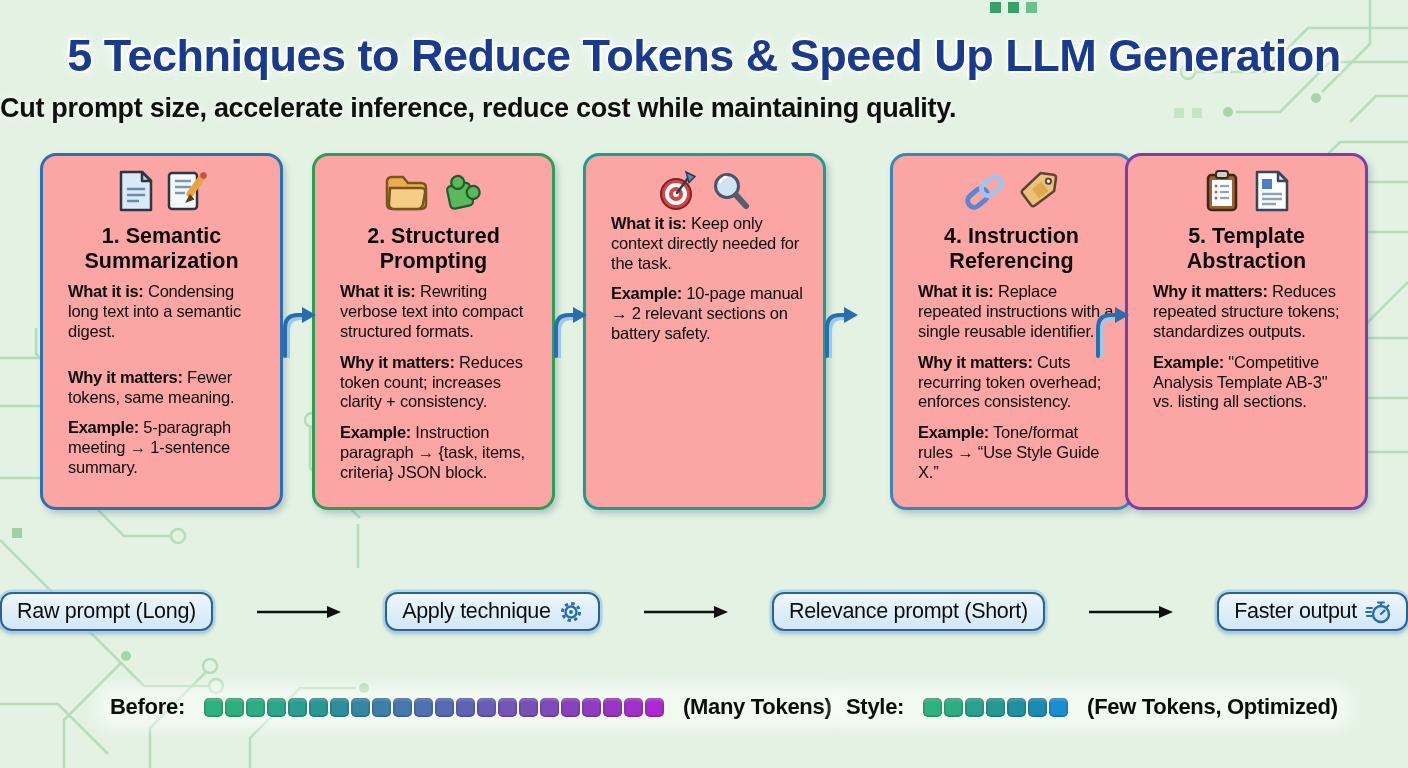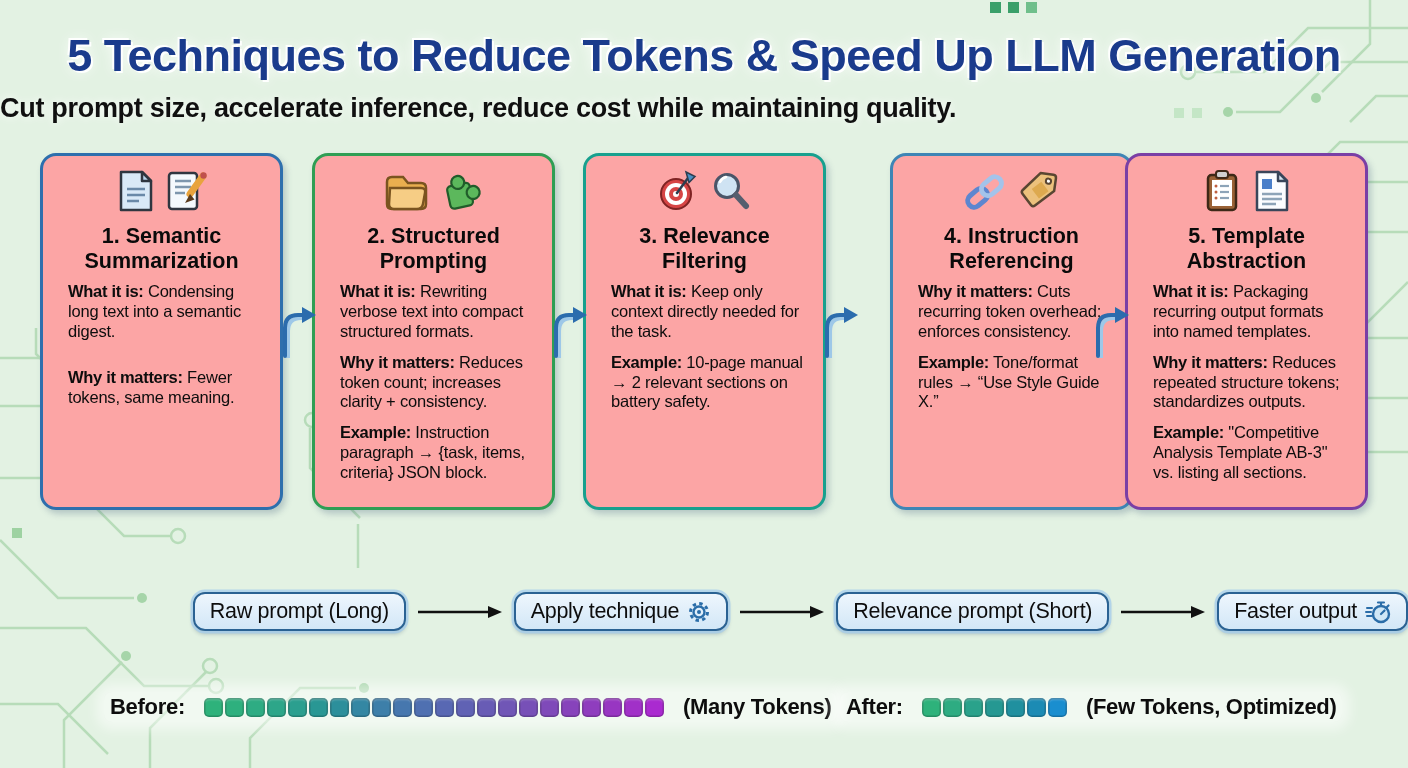--- a/index.html
+++ b/index.html
@@ -30,21 +30,21 @@
   .card-title{
     font-size:21.5px;font-weight:bold;text-align:center;line-height:1.15;
     margin:10px 0 9px 0;color:#0a0a0a;
   }
   .card p{font-size:16.5px;line-height:1.2;margin:0 0 11px 12px;letter-spacing:-0.2px;}
   .card p.spaced{margin-top:26px;}
   .card b{letter-spacing:-0.3px;}
   .card-arrow{position:absolute;top:296px;width:42px;height:62px;}
   .flow-row{
     position:absolute;top:592px;left:0;width:100%;
-    display:flex;justify-content:flex-end;align-items:center;gap:10px;
+    display:flex;justify-content:space-between;align-items:center;gap:10px;
   }
   .flow-box{
     display:flex;align-items:center;gap:8px;
     background:linear-gradient(180deg,#eef6fd 0%,#d2e7f7 100%);
     border:2.5px solid #2a6293;border-radius:12px;
     padding:5px 15px;font-size:21.5px;color:#0d0d0d;letter-spacing:-0.3px;
     box-shadow:0 0 0 2.5px rgba(165,205,238,.75),0 3px 4px rgba(40,70,100,.3);
   }
   .legend-group{
     position:absolute;display:flex;align-items:center;gap:19px;top:692px;
@@ -134,20 +134,21 @@
       <rect x="4" y="4" width="28" height="36" rx="3" fill="#f4f9fd" stroke="#2f3640" stroke-width="2.5"></rect>
       <path d="M10 12 h16 M10 18 h16 M10 24 h10" stroke="#7d96ad" stroke-width="2.5"></path>
       <path d="M38 7 L25 25" stroke="#e8a33d" stroke-width="7" stroke-linecap="round"></path>
       <path d="M25 25 l-5 9 9.5-3.5 z" fill="#5a3b1e"></path>
       <circle cx="38.5" cy="6.5" r="3.2" fill="#c0504d"></circle>
     </svg>
   </div>
   <h2 class="card-title">1. Semantic Summarization</h2>
   <p><b>What it is:</b> <span>Condensing long text into a semantic digest.</span></p>
   <p class="spaced"><b>Why it matters:</b> <span>Fewer tokens, same meaning.</span></p>
+  <p><b>Example:</b> <span>5-paragraph meeting → 1-sentence summary.</span></p>
 </div>
 
 <div class="card" style="left: 312px; border-color: rgb(47, 158, 84);">
   <div class="card-icons">
     <svg width="46" height="42" viewBox="0 0 46 42">
       <path d="M4 12 q0-5 5-5 h11 l5 6 h13 q5 0 5 5 v16 q0 5-5 5 h-29 q-5 0-5-5 z" fill="#e9ae4f" stroke="#7a5420" stroke-width="2.5"></path>
       <path d="M7 18 h31 q5 0 4 5 l-2 11 q-1 5-6 5 h-23 q-5 0-5-5 z" fill="#f6cd85" stroke="#7a5420" stroke-width="2.5"></path>
     </svg>
     <svg width="46" height="44" viewBox="0 0 46 44">
       <g fill="#5cb85c" stroke="#215c2a" stroke-width="2.2" transform="rotate(-12 23 24)">
@@ -172,21 +173,20 @@
       <circle cx="20" cy="25" r="3" fill="#ffffff"></circle>
       <path d="M32 9 L21 24" stroke="#2c3e50" stroke-width="2.5" stroke-linecap="round"></path>
       <path d="M30 3 l9 4.5 -6 6 z" fill="#4a90c4" stroke="#2c3e50" stroke-width="1.5"></path>
     </svg>
     <svg width="44" height="44" viewBox="0 0 44 44">
       <circle cx="18" cy="17" r="11.5" fill="#cfe3f3" stroke="#4a5568" stroke-width="3"></circle>
       <path d="M11 13 a9 9 0 0 1 6 -5" stroke="#ffffff" stroke-width="2.5" fill="none" stroke-linecap="round"></path>
       <line x1="27" y1="26" x2="37" y2="37" stroke="#565e6e" stroke-width="6" stroke-linecap="round"></line>
     </svg>
   </div>
-  <h2 class="card-title">3. Relevance Filtering</h2>
   <p><b>What it is:</b> <span>Keep only context directly needed for the task.</span></p>
   <p><b>Example:</b> <span>10-page manual → 2 relevant sections on battery safety.</span></p>
 </div>
 
 <div class="card" style="left: 890px; border-color: rgb(62, 133, 181);">
   <div class="card-icons">
     <svg width="46" height="42" viewBox="0 0 46 42">
       <g transform="rotate(-40 23 21)" fill="none">
         <rect x="2" y="15" width="22" height="13" rx="6.5" stroke="#5d86cf" stroke-width="5"></rect>
         <rect x="20" y="15" width="22" height="13" rx="6.5" stroke="#a4c3ea" stroke-width="5"></rect>
@@ -194,20 +194,21 @@
     </svg>
     <svg width="44" height="44" viewBox="0 0 44 44">
       <g transform="rotate(8 22 22)">
         <path d="M21 4 h13 q3 0 3 3 v13 L20 37 q-2 2 -4 0 L6 27 q-2-2 0-4 z" fill="#ecc17c" stroke="#5a4632" stroke-width="2.5" stroke-linejoin="round"></path>
         <rect x="17" y="15" width="12" height="12" transform="rotate(45 23 21)" fill="#dda94f" stroke="none"></rect>
         <circle cx="30" cy="11" r="2.6" fill="#fff" stroke="#5a4632" stroke-width="2"></circle>
       </g>
     </svg>
   </div>
   <h2 class="card-title">4. Instruction Referencing</h2>
+  <p><b>What it is:</b> <span>Replace repeated instructions with a single reusable identifier.</span></p>
   <p><b>Why it matters:</b> <span>Cuts recurring token overhead; enforces consistency.</span></p>
   <p><b>Example:</b> <span>Tone/format rules → “Use Style Guide X.”</span></p>
 </div>
 
 <div class="card" style="left: 1125px; border-color: rgb(122, 63, 165);">
   <div class="card-icons">
     <svg width="42" height="44" viewBox="0 0 42 44">
       <rect x="7" y="6" width="28" height="35" rx="3.5" fill="#9a6236" stroke="#3d2817" stroke-width="2.5"></rect>
       <rect x="11" y="11" width="20" height="26" fill="#ffffff"></rect>
       <rect x="15" y="2" width="12" height="7" rx="2.5" fill="#cfcfcf" stroke="#3d2817" stroke-width="2"></rect>
@@ -219,21 +220,20 @@
         <path d="M19 29 h9" stroke="#8da4b8" stroke-width="2.2"></path>
     </svg>
     <svg width="40" height="44" viewBox="0 0 40 44">
       <path d="M5 3 h21 l9 9 v29 h-30 z" fill="#fbfdff" stroke="#39465a" stroke-width="2.5" stroke-linejoin="round"></path>
       <path d="M26 3 v9 h9 z" fill="#d5e2ef" stroke="#39465a" stroke-width="2.5" stroke-linejoin="round"></path>
       <rect x="10" y="10" width="10" height="10" fill="#4a7fc9"></rect>
       <path d="M10 25 h20 M10 30 h20 M10 35 h14" stroke="#8da4b8" stroke-width="2.4"></path>
     </svg>
   </div>
   <h2 class="card-title">5. Template Abstraction</h2>
-  <p><b>What it is:</b> <span>Packaging recurring output formats into named templates.</span></p>
   <p><b>Why it matters:</b> <span>Reduces repeated structure tokens; standardizes outputs.</span></p>
   <p><b>Example:</b> <span>"Competitive Analysis Template AB-3" vs. listing all sections.</span></p>
 </div>
 
 <svg class="card-arrow" style="left:278px" viewBox="0 0 42 62">
   <path d="M7 60 V32 Q7 19 20 19 H24" stroke="#9ec8e8" stroke-width="4" fill="none" transform="translate(3,3)"></path>
   <path d="M7 60 V32 Q7 19 20 19 H24" stroke="#2b6cad" stroke-width="4" fill="none" stroke-linecap="round"></path>
   <path d="M24 11 L38 19 L24 27 Z" fill="#2b6cad"></path>
 </svg>
 <svg class="card-arrow" style="left:549px" viewBox="0 0 42 62">
@@ -312,21 +312,21 @@
       <span class="tok" style="background: rgb(127, 74, 185);"></span>
       <span class="tok" style="background: rgb(135, 67, 187);"></span>
       <span class="tok" style="background: rgb(143, 61, 190);"></span>
       <span class="tok" style="background: rgb(152, 54, 194);"></span>
       <span class="tok" style="background: rgb(161, 48, 200);"></span>
       <span class="tok" style="background: rgb(170, 42, 208);"></span>
     </span>
   <span class="legend-caption">(Many Tokens)</span>
 </div>
 <div class="legend-group" style="left:840px">
-  <span class="legend-label">After:</span>
+  <span class="legend-label">Style:</span>
   <span class="tokens">
       <span class="tok" style="background: rgb(46, 178, 123);"></span>
       <span class="tok" style="background: rgb(46, 172, 130);"></span>
       <span class="tok" style="background: rgb(42, 162, 139);"></span>
       <span class="tok" style="background: rgb(37, 152, 146);"></span>
       <span class="tok" style="background: rgb(32, 144, 159);"></span>
       <span class="tok" style="background: rgb(28, 139, 180);"></span>
       <span class="tok" style="background: rgb(26, 142, 207);"></span>
     </span>
   <span class="legend-caption">(Few Tokens, Optimized)</span>

